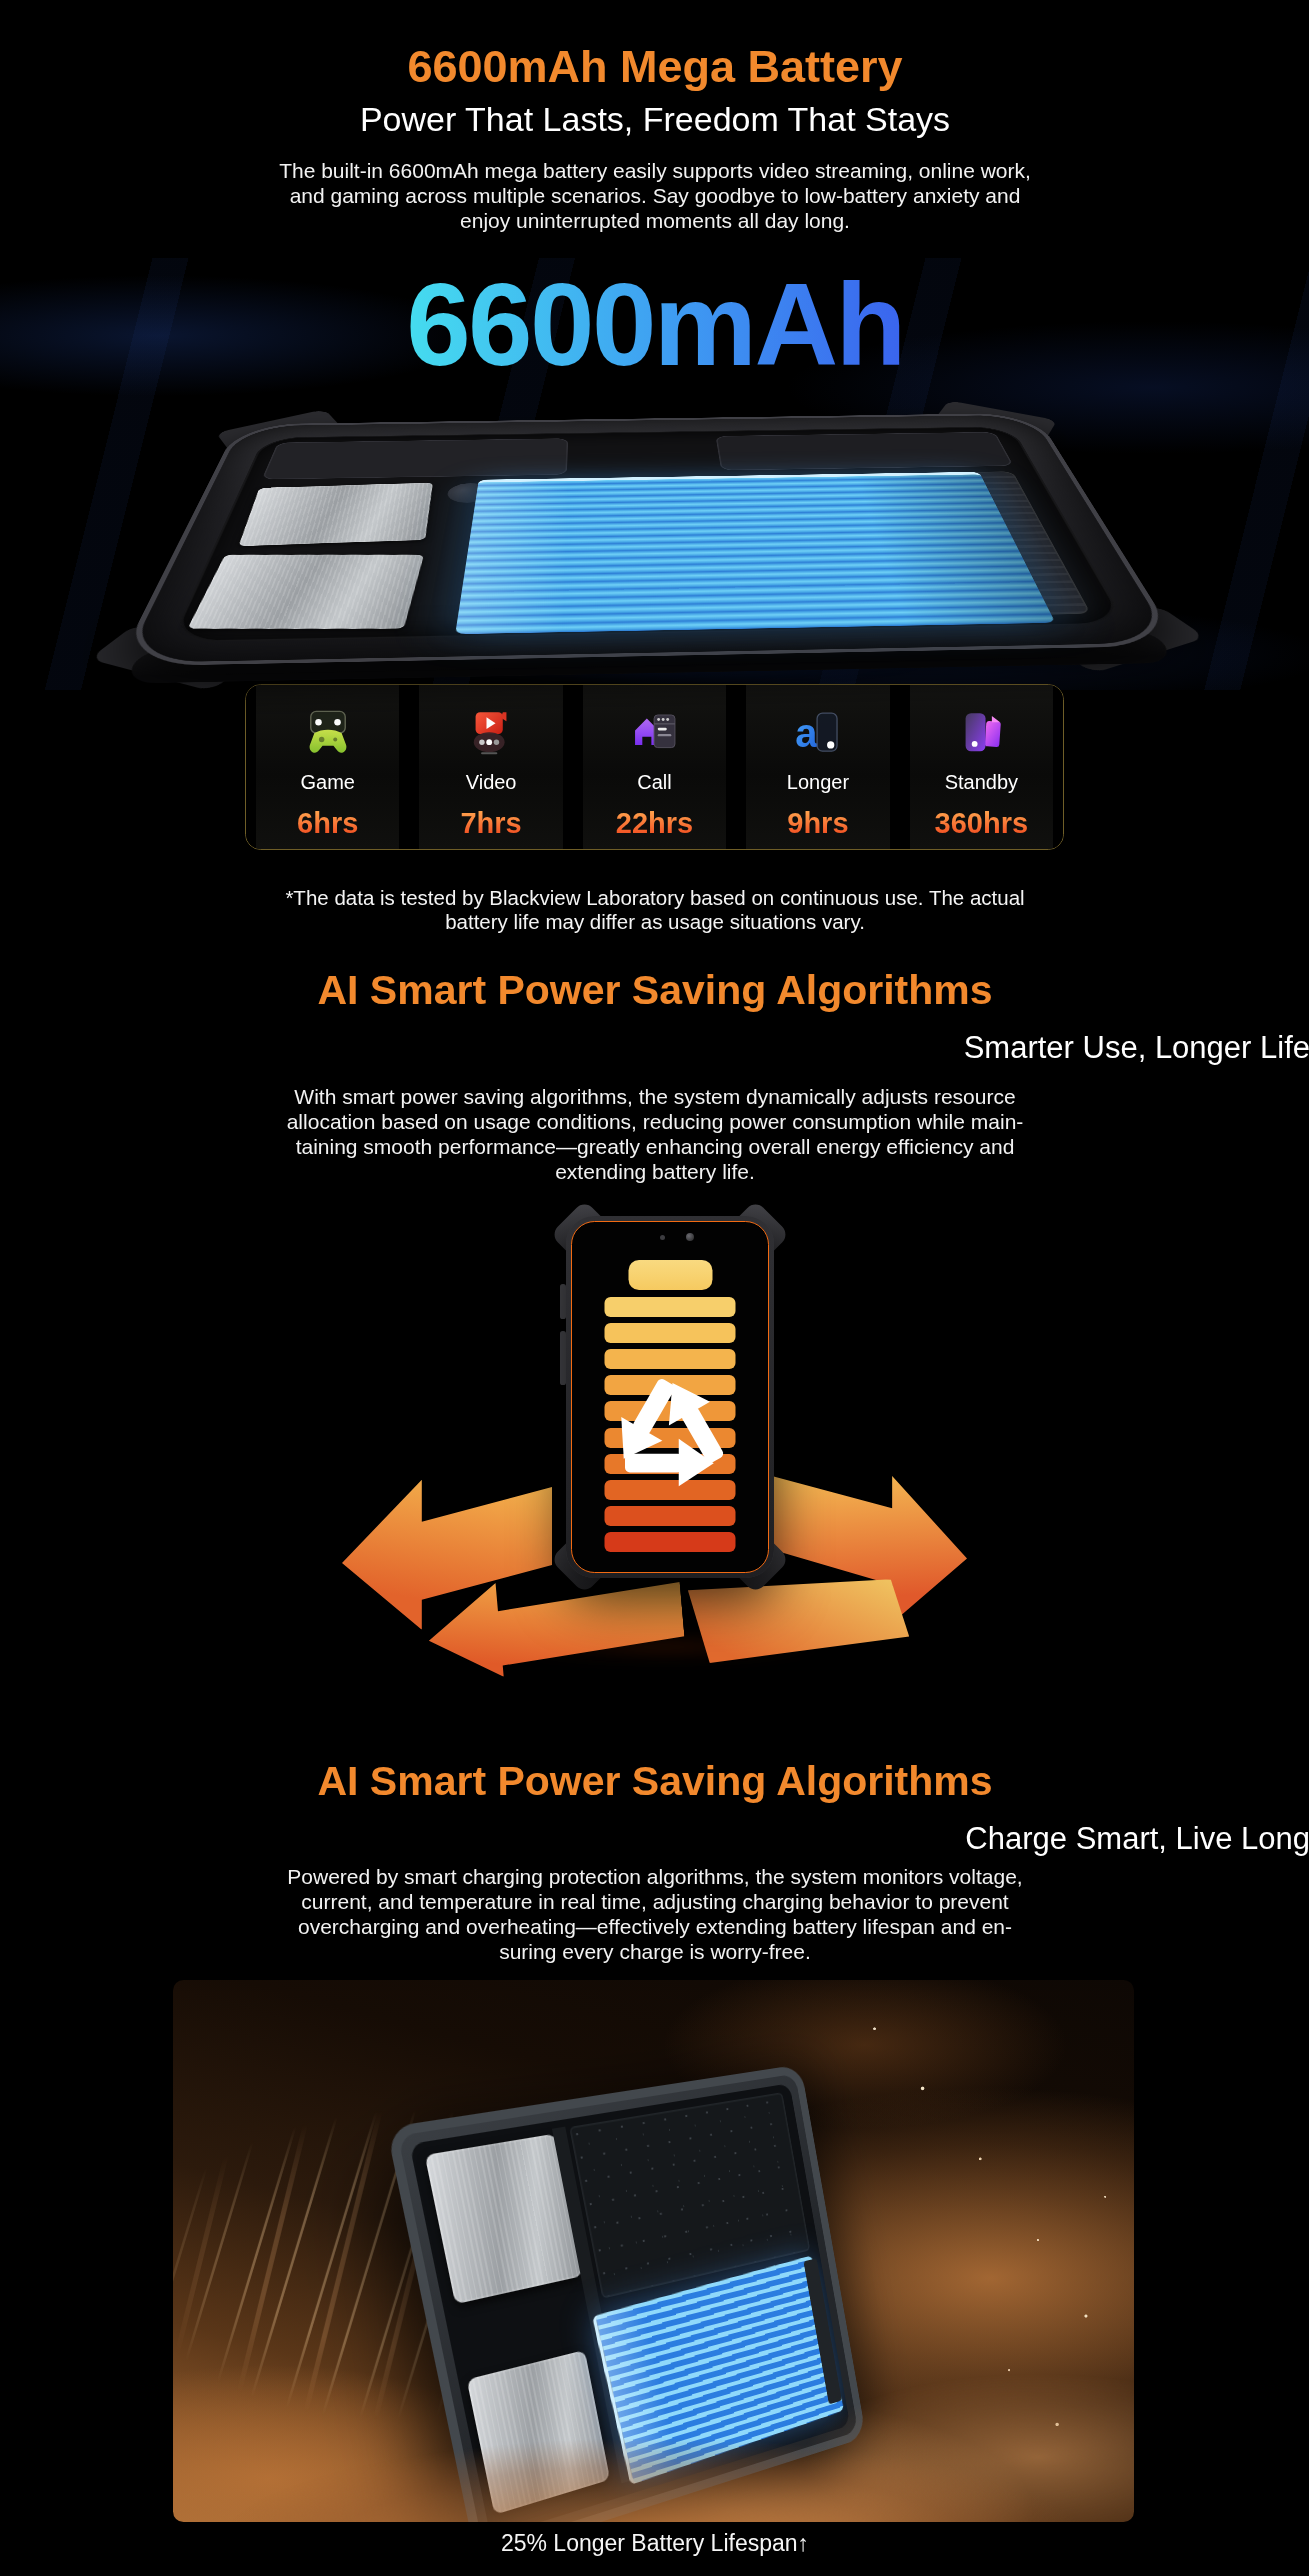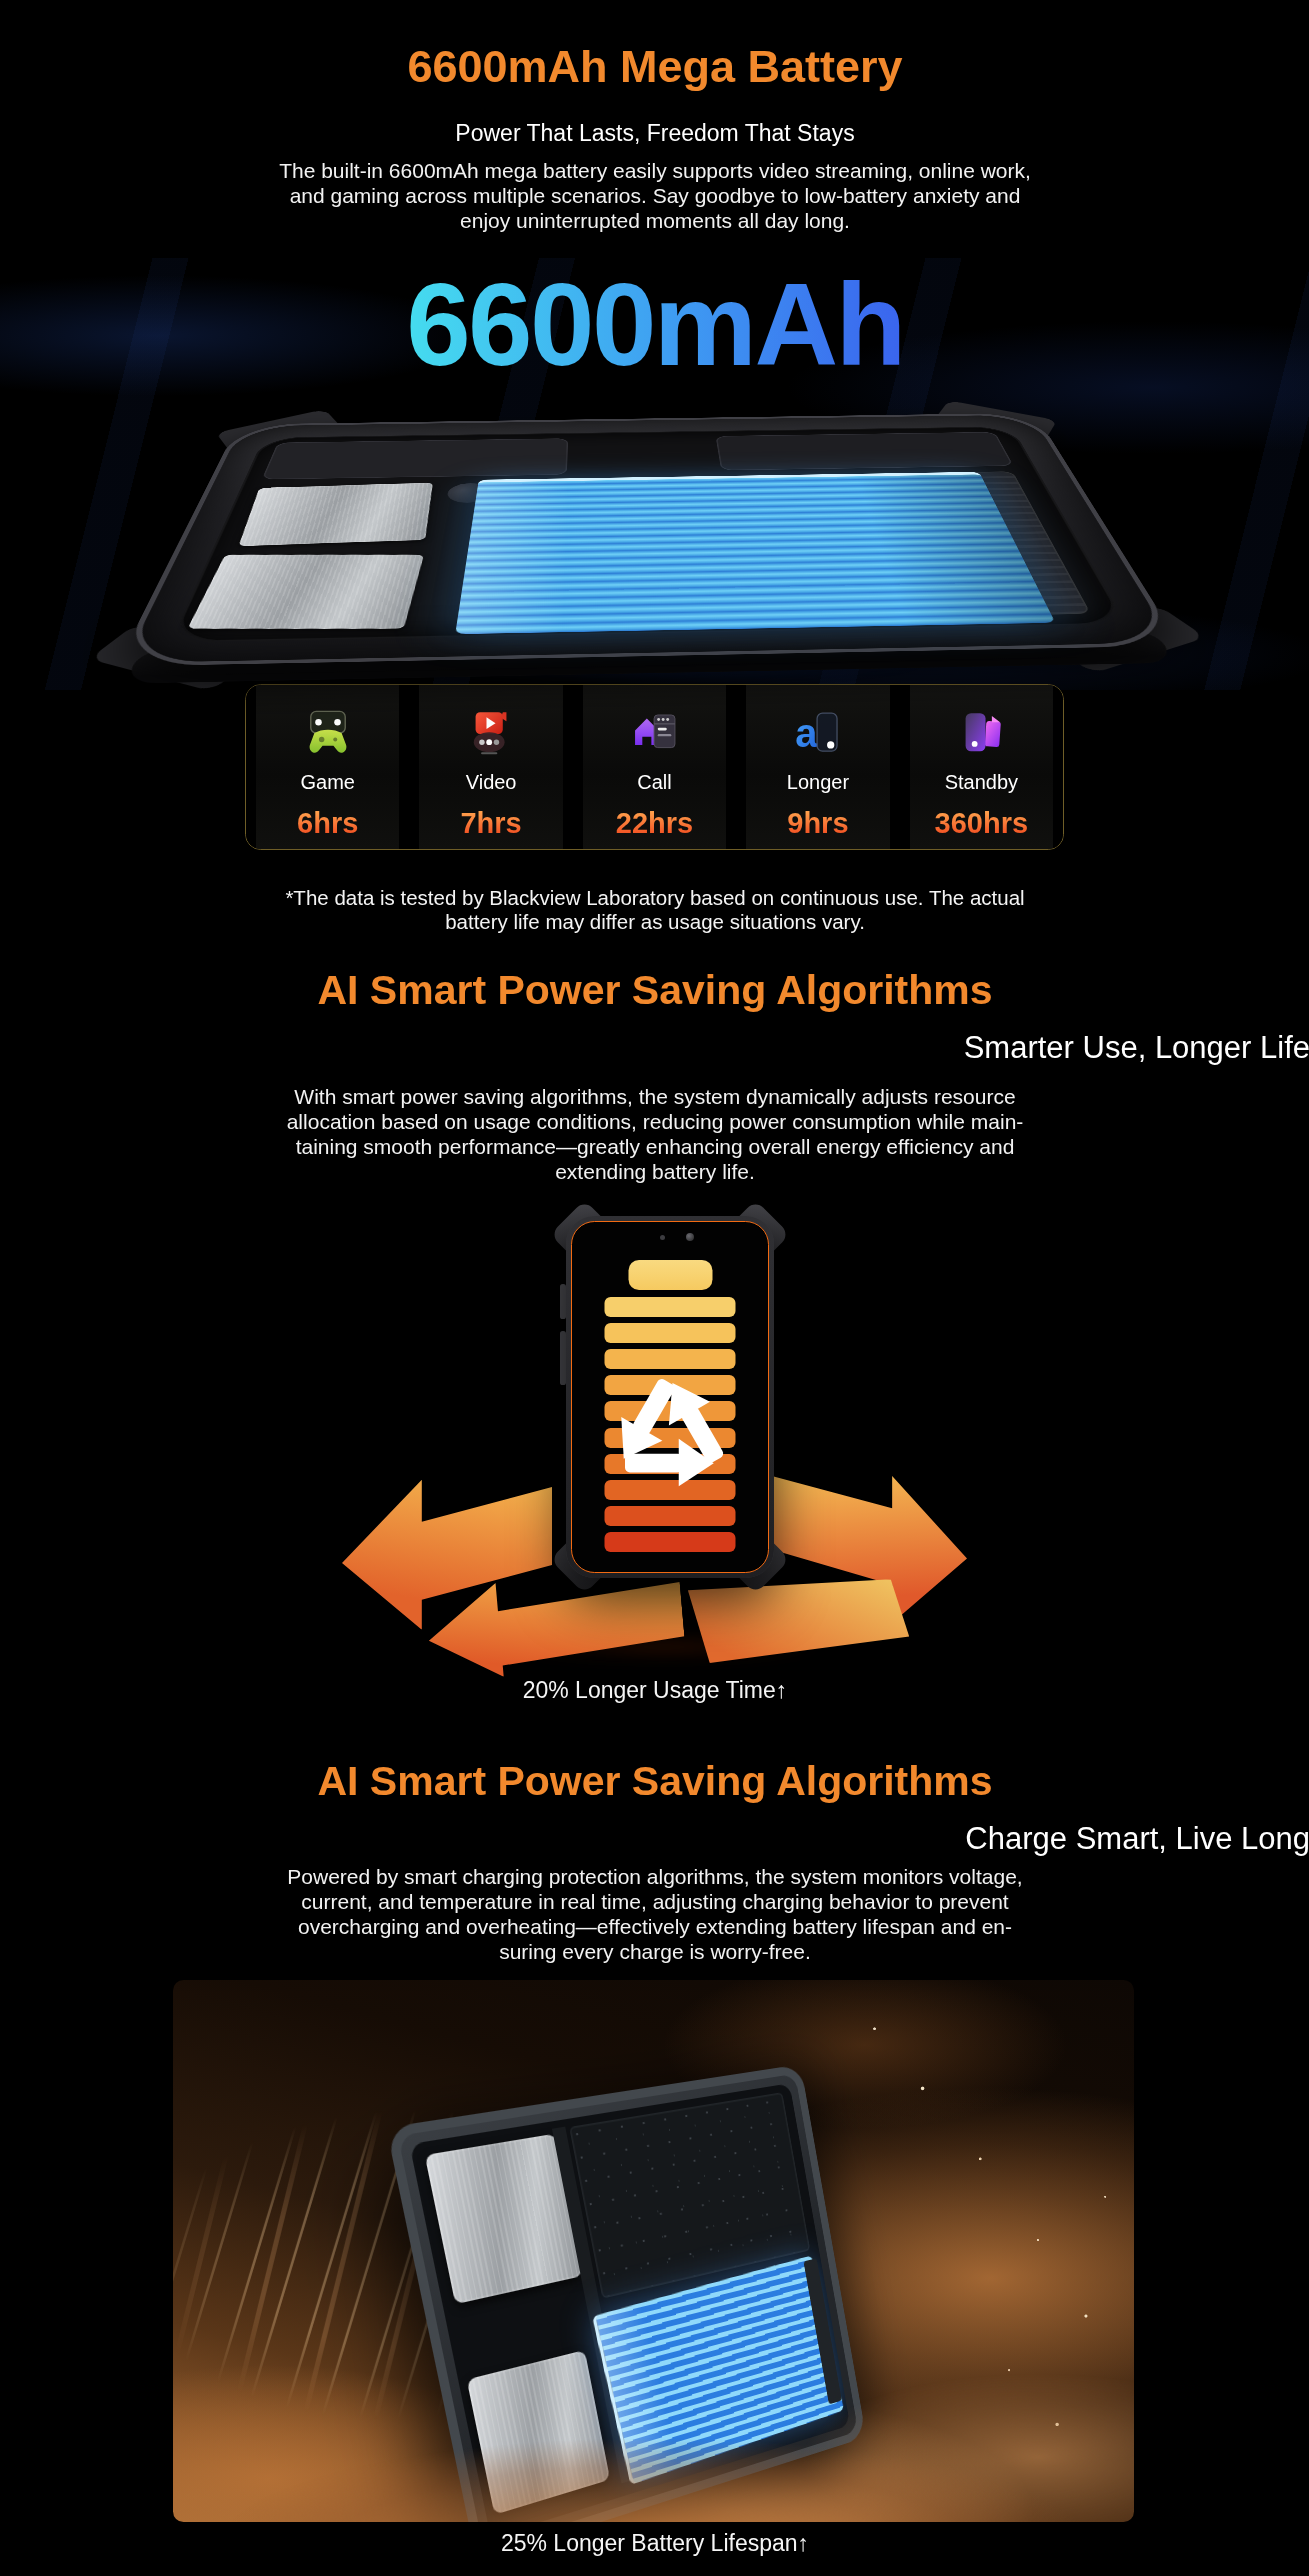--- a/index.html
+++ b/index.html
@@ -6,21 +6,21 @@
   .page{position:relative;width:1310px;height:2576px;background:#000;overflow:hidden;
         font-family:"Liberation Sans","DejaVu Sans",sans-serif;color:#fff;}
   .abs{position:absolute;}
   .ctr{width:100%;text-align:center;}
 
   
   .h-orange{color:#F2892D;font-weight:bold;line-height:1.1;margin:0;}
   .h1{top:42px;font-size:45px;}
   .h2sec{font-size:41px;}
   .sub{color:#FFFFFF;font-weight:500;line-height:1.15;margin:0;}
-  .sub1{top:100px;font-size:23px;margin-top:20px;}
+  .sub1{top:100px;font-size:34px;}
   .subsec{font-size:31px;text-align:right;}
   .para{margin:0;font-size:21px;line-height:25px;color:#F2F2F2;white-space:pre-line;}
   .caption{font-size:23px;color:#F5F5F5;}
 
   
   .hero{top:258px;left:0;width:1310px;height:432px;}
   .hero-bg{inset:0;background:
      radial-gradient(ellipse 35% 20% at 12% 18%, rgba(35,75,170,.28), transparent 70%),
      radial-gradient(ellipse 40% 22% at 88% 30%, rgba(30,65,160,.22), transparent 70%),
      radial-gradient(ellipse 45% 18% at 70% 92%, rgba(25,60,150,.25), transparent 70%),
@@ -368,21 +368,20 @@
                 <use href="#rArr" transform="rotate(120 60 60)"></use>
                 <use href="#rArr" transform="rotate(240 60 60)"></use>
               </g>
             </svg>
           </div>
         </div>
       </div>
     </div>
   </figure>
 
-  <div class="abs ctr caption" style="top:1677px;">20% Longer Usage Time↑</div>
 
   <h2 class="abs ctr h-orange h2sec" style="top:1759px;">AI Smart Power Saving Algorithms</h2>
   <h3 class="abs ctr sub subsec" style="top:1821px;">Charge Smart, Live Long</h3>
   <p class="abs ctr para" style="top:1864px;line-height:25px;">Powered by smart charging protection algorithms, the system monitors voltage,
 current, and temperature in real time, adjusting charging behavior to prevent
 overcharging and overheating—effectively extending battery lifespan and en-
 suring every charge is worry-free.</p>
 
   <figure class="abs fig3" style="margin:0;">
     <div class="abs streaks"></div>

